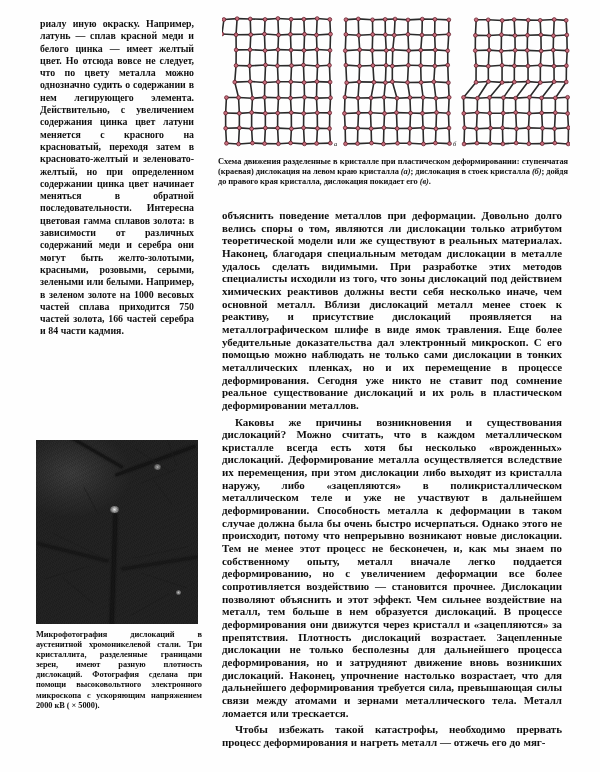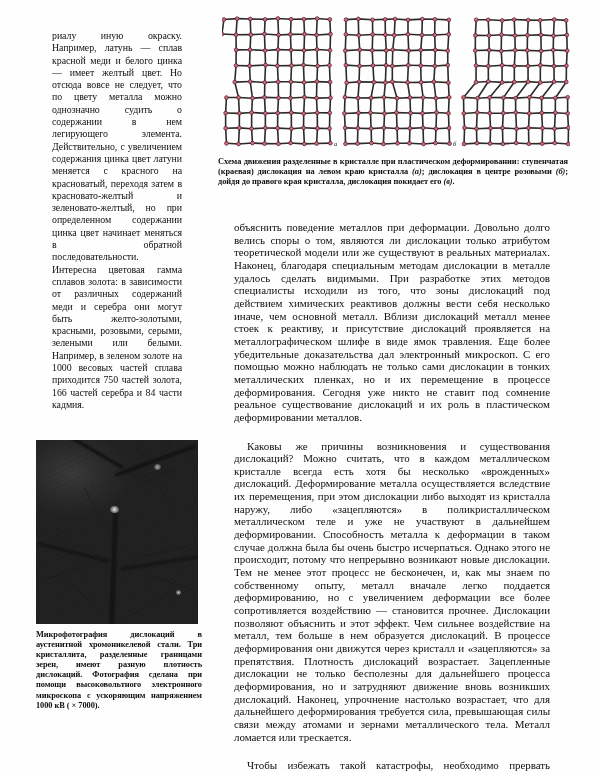--- a/index.html
+++ b/index.html
@@ -36,22 +36,22 @@
     top: 14px;
     width: 348px;
   }
 
   
   .para {
     font-size: 10.1px;
     line-height: 12.35px;
     text-align: justify;
     text-indent: 0;
-    margin: 16px;
-    font-weight: 400;
+    margin: 4px;
+    font-weight: 700;
     letter-spacing: -0.05px;
     -webkit-hyphens: none;
     hyphens: none;
     word-spacing: 0.2px;
   }
   .col-left .para {
     font-size: 9.9px;
     line-height: 12.3px;
     text-align: justify;
   }
@@ -193,21 +193,21 @@
       <div class="disl" style="left:92px;top:164px;width:44px;transform:rotate(-30deg)"></div>
       <div class="disl" style="left:40px;top:60px;width:30px;transform:rotate(62deg)"></div>
 
       <div class="bright" style="left:74px;top:66px;width:9px;height:7px;"></div>
       <div class="bright" style="left:118px;top:24px;width:7px;height:6px;opacity:.7"></div>
       <div class="bright" style="left:140px;top:150px;width:5px;height:5px;opacity:.8"></div>
       <div class="grain"></div>
     </div>
   </div>
 
-  <div class="photo-caption">Микрофотография дислокаций в аустенитной хромоникелевой стали. Три кристаллита, разделенные границами зерен, имеют разную плотность дислокаций. Фотография сделана при помощи высоковольтного электронного микроскопа с ускоряющим напряжением 1000 кВ ( × 7000).</div>
+  <div class="photo-caption">Микрофотография дислокаций в аустенитной хромоникелевой стали. Три кристаллита, разделенные границами зерен, имеют разную плотность дислокаций. Фотография сделана при помощи высоковольтного электронного микроскопа с ускоряющим напряжением 2000 кВ ( × 5000).</div>
 
   <div class="figure-wrap">
     <svg id="lattice-svg" width="348" height="136" viewBox="0 0 348 136">
         <g>
           <line x1="1.9000000000000004" y1="5.5" x2="15.12286936433831" y2="4.666861989360088" stroke="#2a2a2a" stroke-width="1.6" stroke-linecap="round"></line>
           <line x1="15.12286936433831" y1="4.666861989360088" x2="28.25430082845038" y2="4.943923736532472" stroke="#2a2a2a" stroke-width="1.6" stroke-linecap="round"></line>
           <line x1="28.25430082845038" y1="4.943923736532472" x2="43.068449932928885" y2="5.407862550062679" stroke="#2a2a2a" stroke-width="1.6" stroke-linecap="round"></line>
           <line x1="43.068449932928885" y1="5.407862550062679" x2="55.90891770350343" y2="4.512578189297918" stroke="#2a2a2a" stroke-width="1.6" stroke-linecap="round"></line>
           <line x1="55.90891770350343" y1="4.512578189297918" x2="69.11355711506579" y2="5.241652379376503" stroke="#2a2a2a" stroke-width="1.6" stroke-linecap="round"></line>
           <line x1="69.11355711506579" y1="5.241652379376503" x2="81.86416448604486" y2="5.165407438974524" stroke="#2a2a2a" stroke-width="1.6" stroke-linecap="round"></line>
@@ -863,21 +863,21 @@
           <circle cx="332.78626992182996" cy="129.05181748245045" r="1.9" fill="#c8707f" stroke="#5a1220" stroke-width="0.7"></circle>
           <circle cx="346.2346172146145" cy="129.9639050630202" r="1.9" fill="#c8707f" stroke="#5a1220" stroke-width="0.7"></circle>
           <text x="350" y="132" font-size="6.5" font-style="italic" font-family="&quot;Liberation Serif&quot;, serif" fill="#101010">в</text>
         </g>
       </svg>
   </div>
 
   <div class="fig-caption">
     <span>Схема движения разделенные в кристалле при пластическом деформировании:</span>
     <span>ступенчатая (краевая) дислокация на левом краю кристалла</span>
-    <i>(а)</i><span>; дислокация </span><span>в центре розовыми</span>
+    <i>(а)</i><span>; дислокация </span><span>в стоек кристалла</span>
     <i>(б)</i><span>; дойдя до правого края кристалла, дислокация покидает</span>
     <span>его</span>
     <i>(в)</i><span>.</span>
   </div>
 
   <div class="col-right" style="top:205px;">
     <p class="para">объяснить поведение металлов при деформации. Довольно долго велись споры о том, являются ли дислокации только атрибутом теоретической модели или же существуют в реальных материалах. Наконец, благодаря специальным методам дислокации в металле удалось сделать видимыми. При разработке этих методов специалисты исходили из того, что зоны дислокаций под действием химических реактивов должны вести себя несколько иначе, чем основной металл. Вблизи дислокаций металл менее стоек к реактиву, и присутствие дислокаций проявляется на металлографическом шлифе в виде ямок травления. Еще более убедительные доказательства дал электронный микроскоп. С его помощью можно наблюдать не только сами дислокации в тонких металлических пленках, но и их перемещение в процессе деформирования. Сегодня уже никто не ставит под сомнение реальное существование дислокаций и их роль в пластическом деформировании металлов.</p>
     <p class="para indent">Каковы же причины возникновения и существования дислокаций? Можно считать, что в каждом металлическом кристалле всегда есть хотя бы несколько «врожденных» дислокаций. Деформирование металла осуществляется вследствие их перемещения, при этом дислокации либо выходят из кристалла наружу, либо «зацепляются» в поликристаллическом металлическом теле и уже не участвуют в дальнейшем деформировании. Способность металла к деформации в таком случае должна была бы очень быстро исчерпаться. Однако этого не происходит, потому что непрерывно возникают новые дислокации. Тем не менее этот процесс не бесконечен, и, как мы знаем по собственному опыту, металл вначале легко поддается деформированию, но с увеличением деформации все более сопротивляется воздействию — становится прочнее. Дислокации позволяют объяснить и этот эффект. Чем сильнее воздействие на металл, тем больше в нем образуется дислокаций. В процессе деформирования они движутся через кристалл и «зацепляются» за препятствия. Плотность дислокаций возрастает. Зацепленные дислокации не только бесполезны для дальнейшего процесса деформирования, но и затрудняют движение вновь возникших дислокаций. Наконец, упрочнение настолько возрастает, что для дальнейшего деформирования требуется сила, превышающая силы связи между атомами и зернами металлического тела. Металл ломается или трескается.</p>
     <p class="para indent">Чтобы избежать такой катастрофы, необходимо прервать процесс деформирования и нагреть металл — отжечь его до мяг-</p>
   </div>

